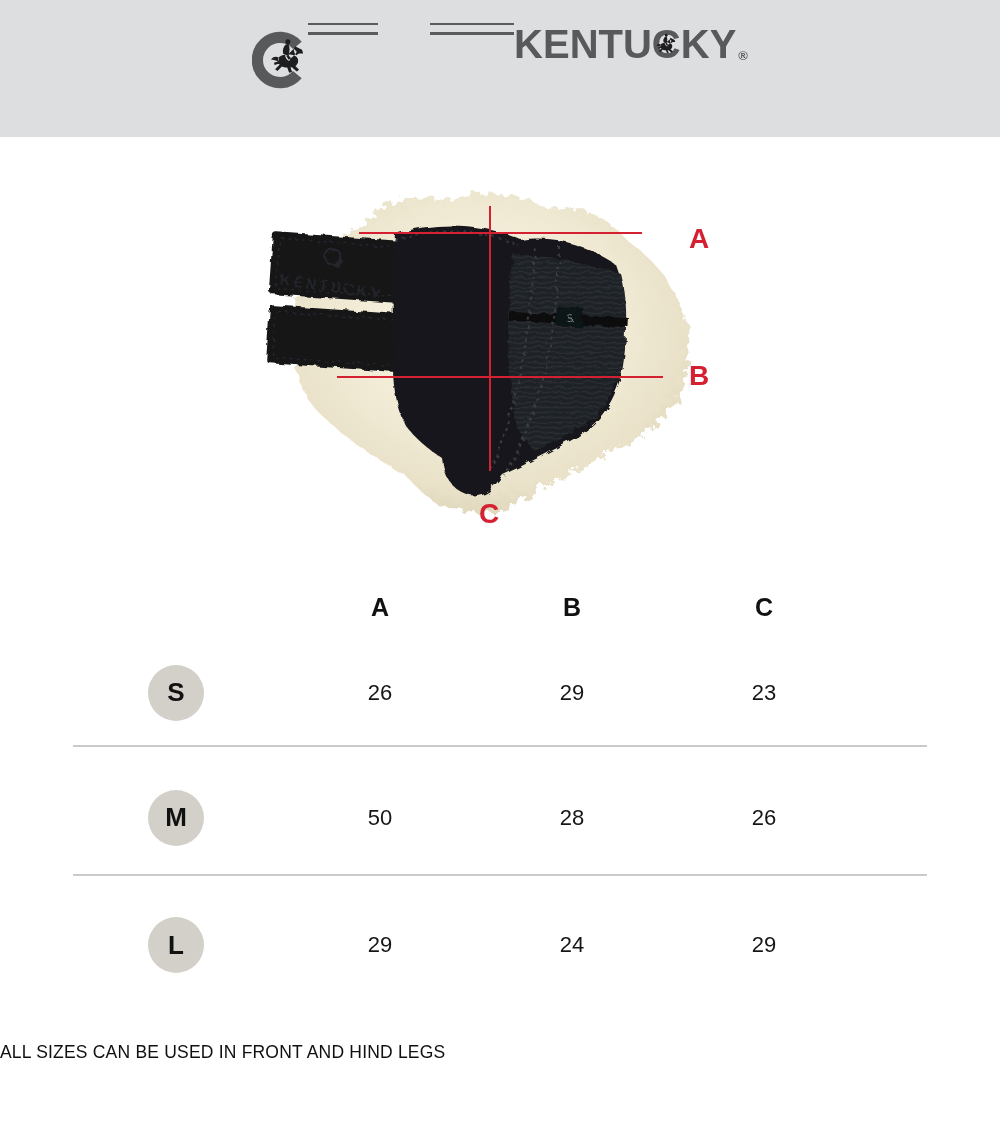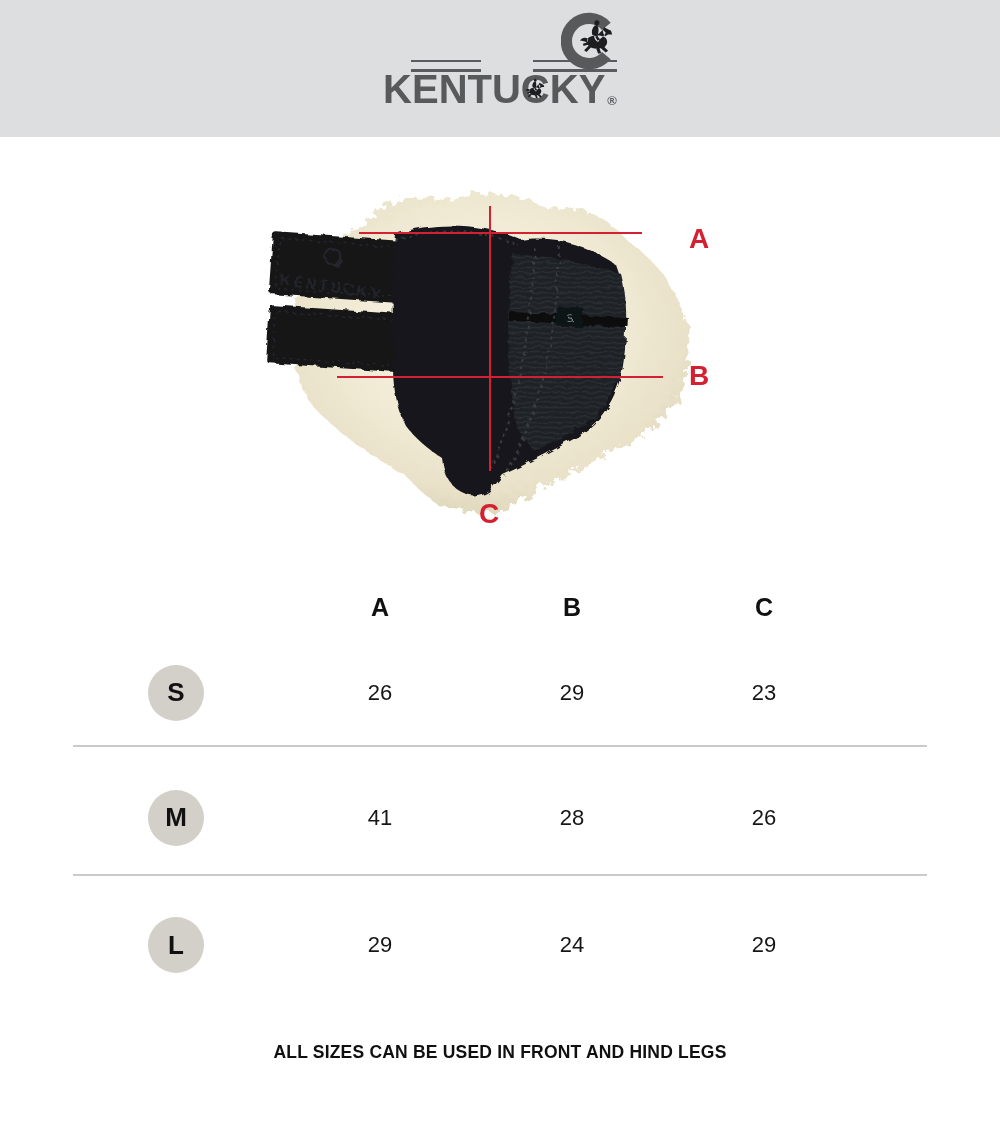--- a/index.html
+++ b/index.html
@@ -3,21 +3,21 @@
 <meta charset="utf-8">
 <style>
   html,body{margin:0;padding:0;}
   body{
     width:1000px;height:1128px;background:#ffffff;
     font-family:"Liberation Sans","DejaVu Sans",sans-serif;
     position:relative;overflow:hidden;color:#141414;
   }
   
   .band{height:137px;background:#dcdee0;display:flex;justify-content:center;}
-  .logo{display:flex;flex-direction:column;align-items:flex-end;padding-top:8px;}
+  .logo{display:flex;align-items:flex-start;padding-top:27px;}
   .logo-cmark{position:relative;z-index:2;margin-bottom:-10px;}
   .logo-rules{display:flex;align-items:center;margin-top:-4px;}
   .rule-seg{height:7px;border-top:2px solid #5a5b5e;border-bottom:3px solid #5a5b5e;}
   .rule-left{width:70px;margin-right:52px;}
   .rule-right{width:84px;}
   .wordmark{
     margin-top:-4px;font-size:40px;font-weight:bold;color:#58595b;
     letter-spacing:0px;line-height:1.05;display:flex;align-items:flex-end;
   }
   .wm-c{position:relative;display:inline-block;}
@@ -46,21 +46,21 @@
   .row-m{height:127px;padding-top:14px;box-sizing:border-box;}
   .row-l{height:130px;padding-top:8px;box-sizing:border-box;}
   .divider{height:2px;background:#c9cacb;margin:0 73px;}
   .size-badge{
     display:flex;align-items:center;justify-content:center;
     width:56px;height:56px;border-radius:50%;background:#d3d0ca;
     font-size:26px;font-weight:bold;color:#111;margin-left:148px;
   }
   
   .note{
-    margin-top:36px;text-align:center;font-size:17.5px;font-weight:bold;
+    margin-top:36px;text-align:left;font-size:17.5px;font-weight:normal;
     letter-spacing:0.2px;color:#101010;
   }
 </style>
 </head>
 <body>
 
 <svg width="0" height="0" style="position:absolute" aria-hidden="true">
   <defs>
     <path id="horse" d="M33,5 a4.3,4.3 0 1 1 -0.2,8.6 a4.3,4.3 0 1 1 0.2,-8.6 Z
       M29,14 C25,18 23,24 25,30 L33,33 C36,27 37,20 34,14 Z
@@ -192,21 +192,21 @@
     <div class="val">29</div>
     <div class="val">23</div>
     <div></div>
   </div>
   <div class="divider"></div>
 
   <div class="trow row-m">
     <div>
         <span class="size-badge">M</span>
       </div>
-    <div class="val">41</div>
+    <div class="val">50</div>
     <div class="val">28</div>
     <div class="val">26</div>
     <div></div>
   </div>
   <div class="divider"></div>
 
   <div class="trow row-l">
     <div>
         <span class="size-badge">L</span>
       </div>

